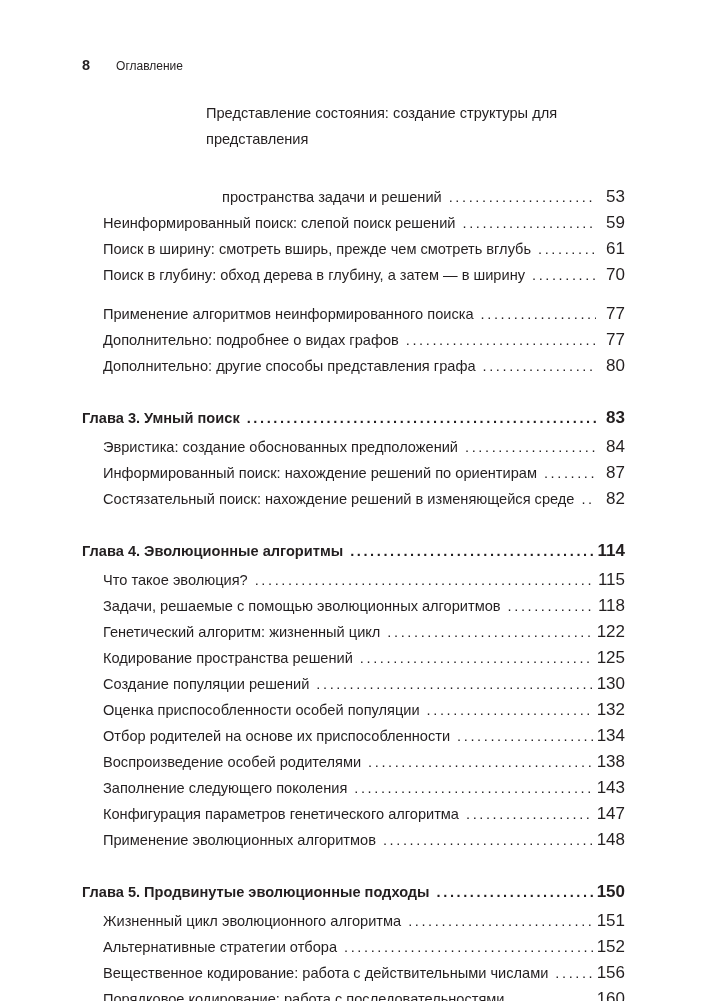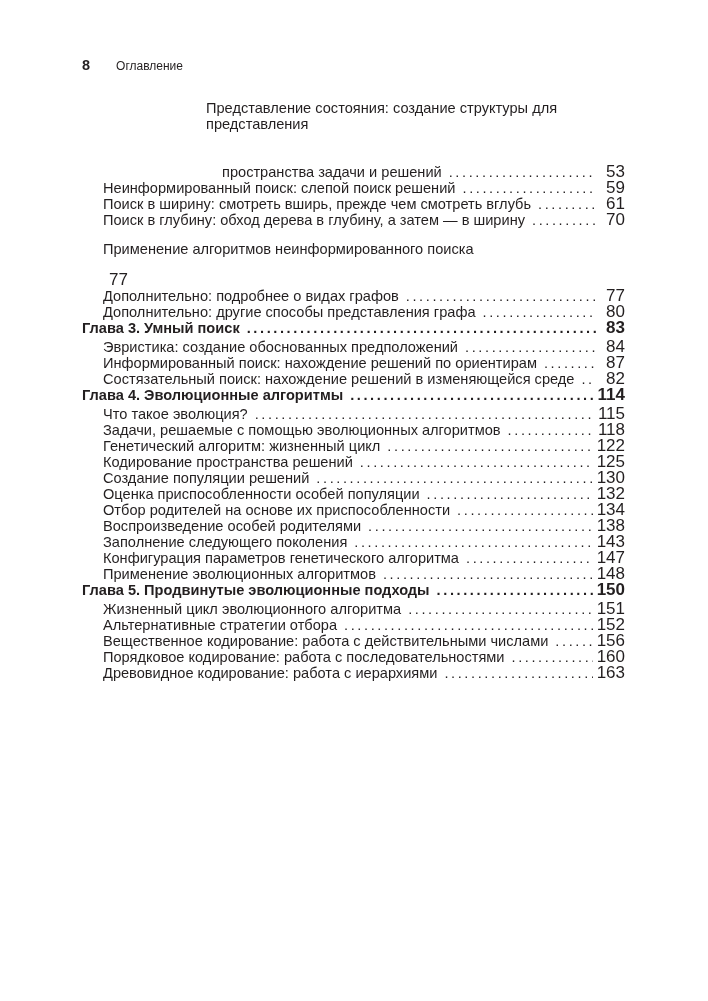--- a/index.html
+++ b/index.html
@@ -50,41 +50,41 @@
     left: 0;
     top: 100px;
     width: 708px;
   }
 
   .toc-entry {
     position: relative;
     display: flex;
     align-items: baseline;
     font-size: 14.6px;
-    line-height: 16px;
+    line-height: 26px;
     color: #231f20;
     padding-right: 83px;   
     box-sizing: border-box;
   }
 
   
   .toc-entry.level-chapter {
     padding-left: 82px;
     font-weight: bold;
+    margin-top: 26px;
     margin-bottom: 3px;
   }
   
   .toc-entry.level-section {
     padding-left: 103px;
     font-weight: normal;
   }
 
   .toc-entry.gap-before {
     margin-top: 13px;
-    flex-direction: column;
   }
 
   .entry-title {
     
     padding-left: 16px;
     text-indent: -16px;
     max-width: 470px;
     white-space: normal;
   }
   .level-chapter .entry-title {

